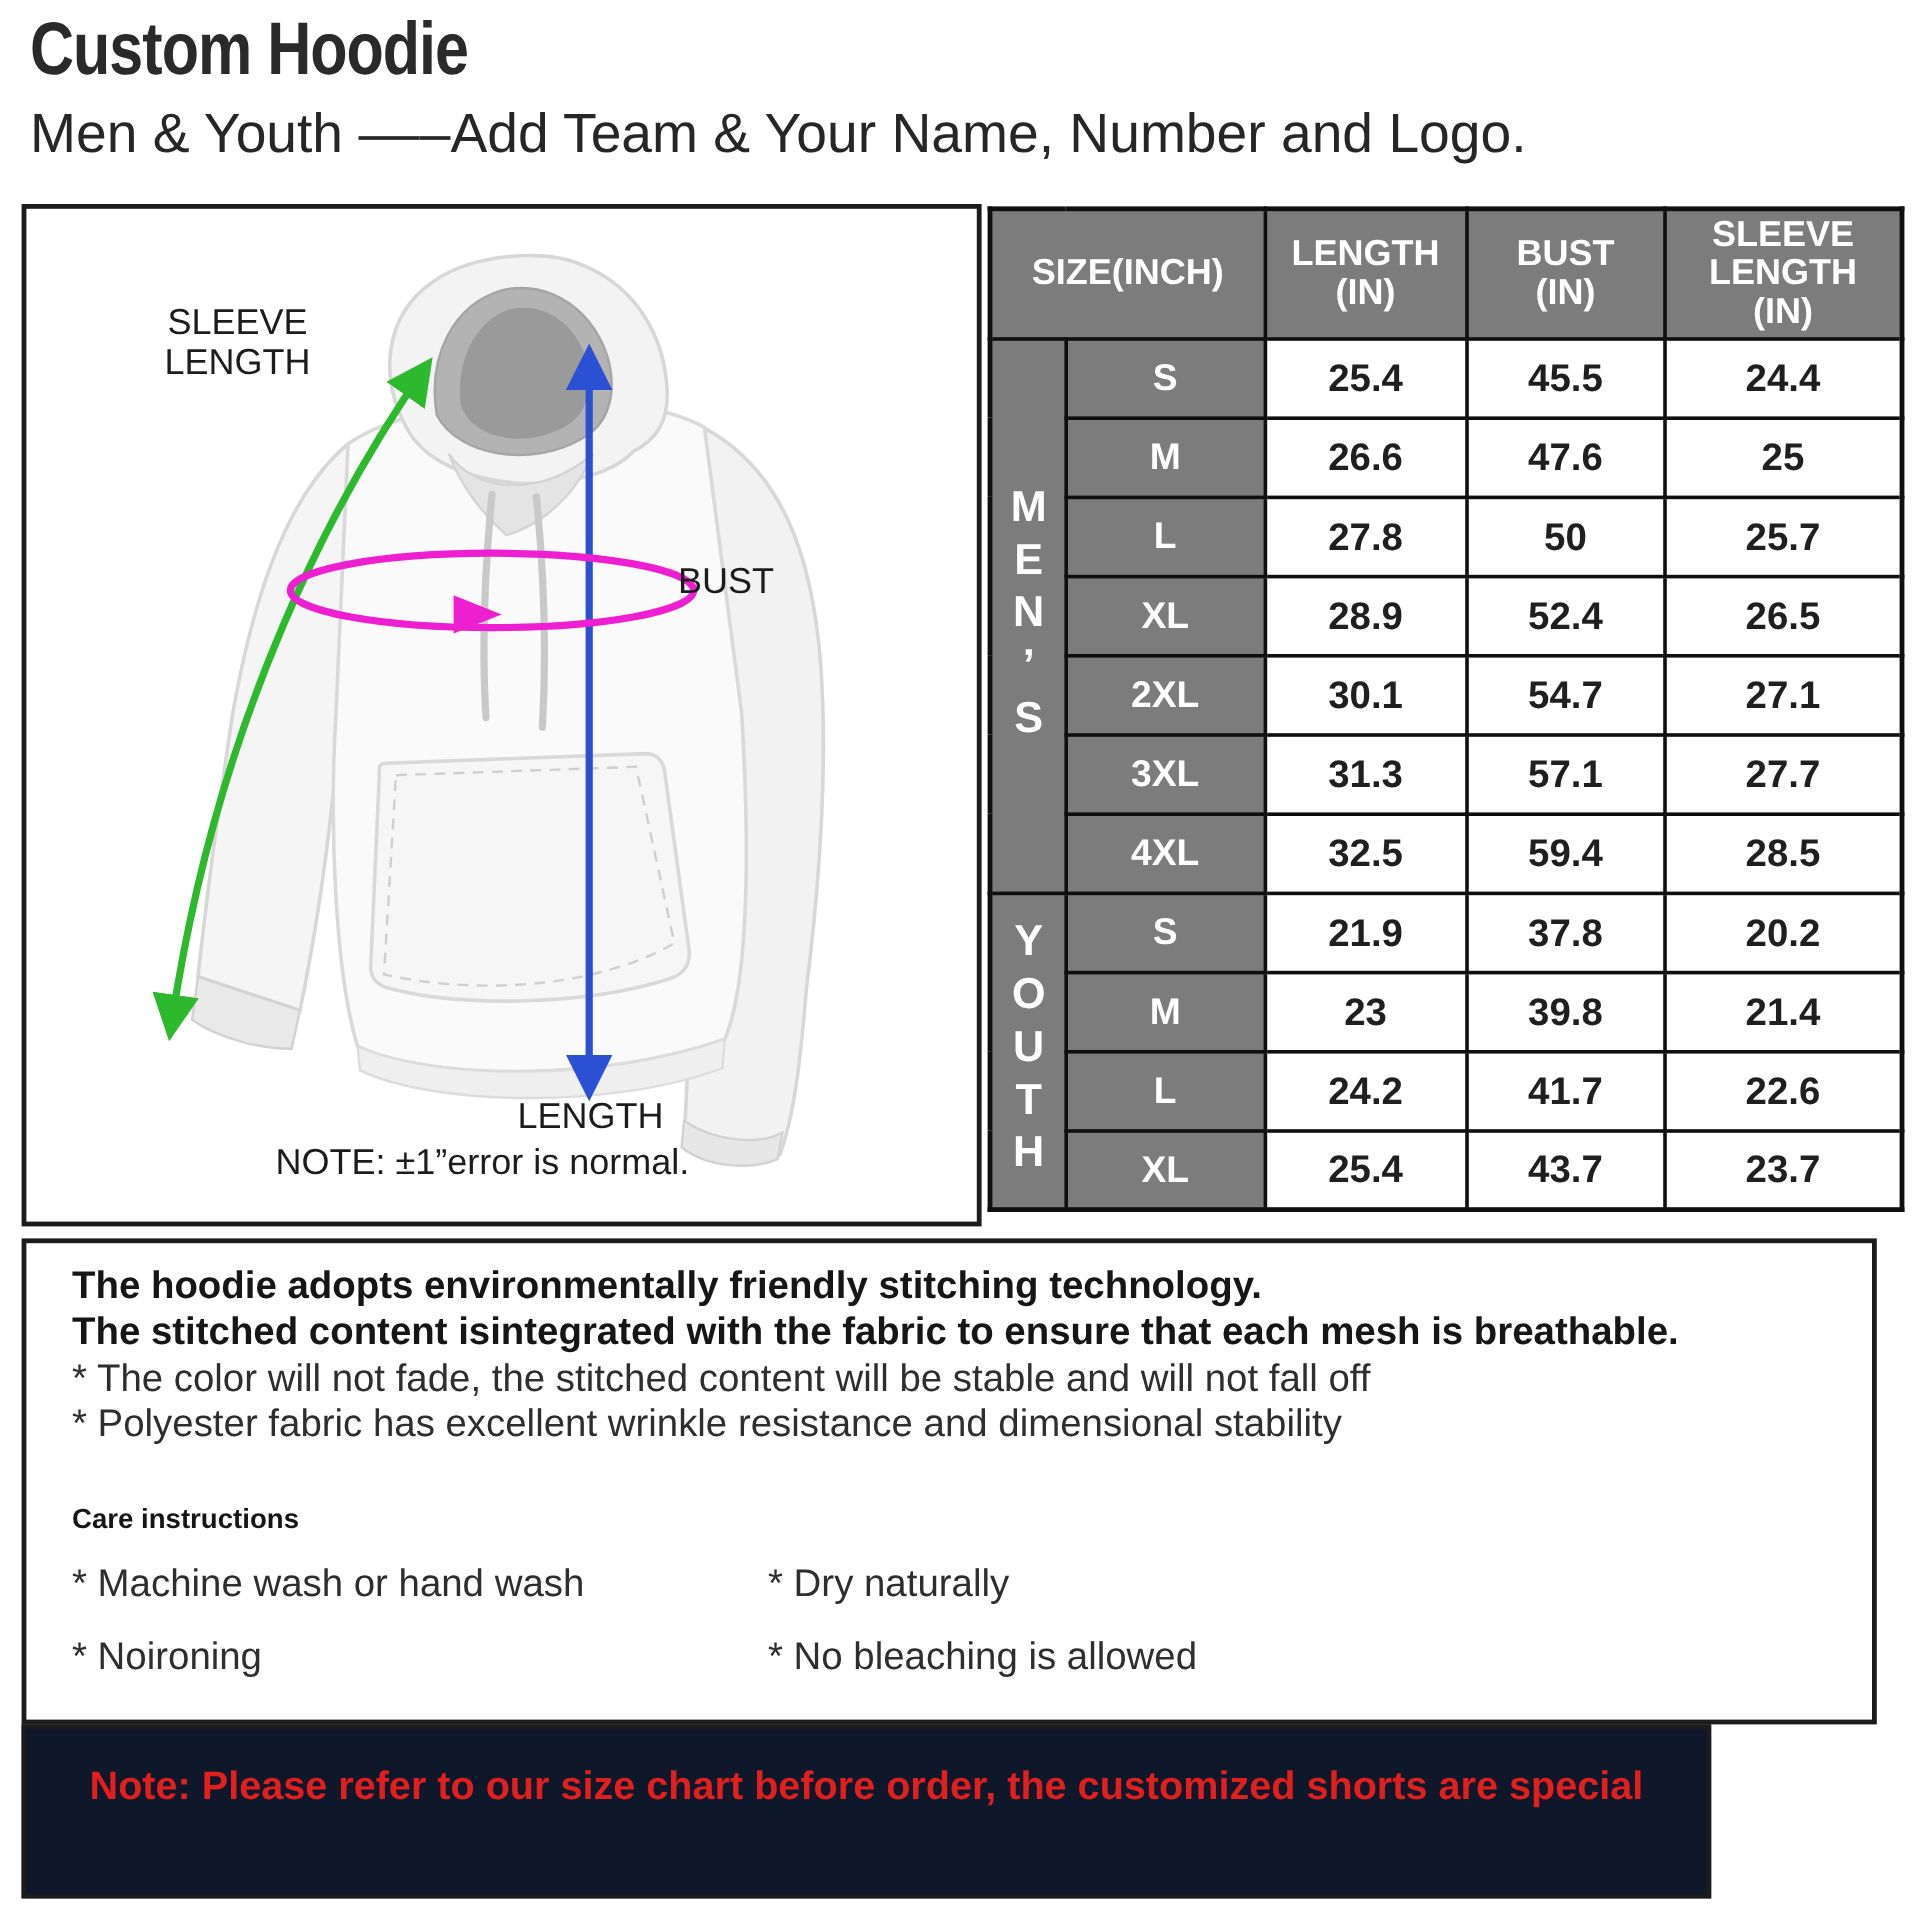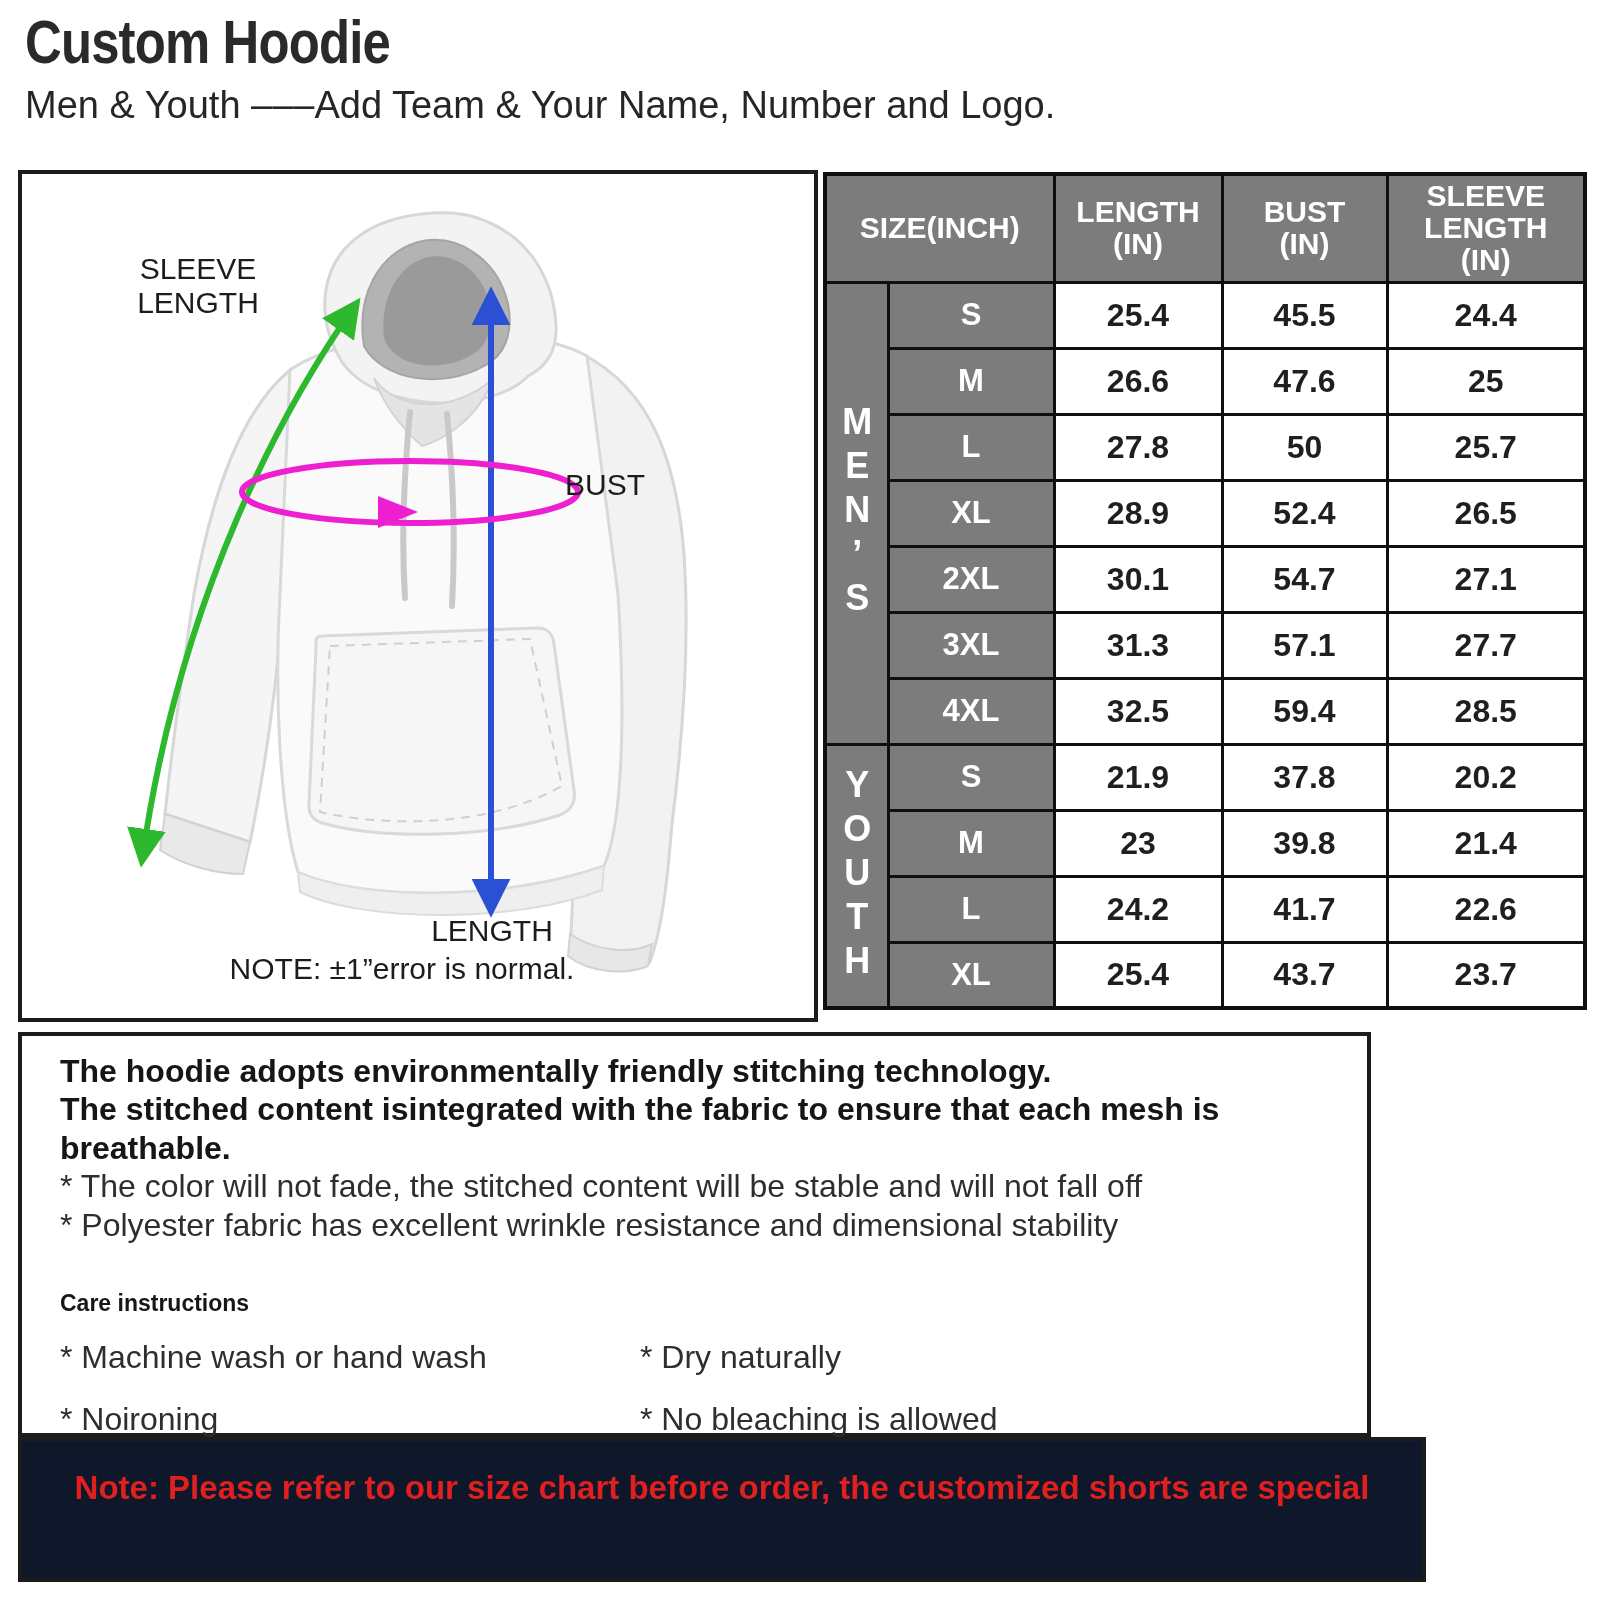--- a/index.html
+++ b/index.html
@@ -8,21 +8,21 @@
 
   
   .page-title{
     position:absolute; left:25px; top:6px;
     font-size:62px; font-weight:bold; color:#2a2a2a;
     transform:scaleX(0.82); transform-origin:left top; letter-spacing:-1px;
     white-space:nowrap;
   }
   .page-subtitle{
     position:absolute; left:25px; top:84px;
-    font-size:38px; color:#262626; white-space:nowrap; letter-spacing:0px;
+    font-size:46px; color:#262626; white-space:nowrap; letter-spacing:0px;
   }
 
   
   .diagram-box{
     position:absolute; left:18px; top:170px; width:800px; height:852px;
     border:4px solid #1c1c1c; background:#ffffff;
   }
   .diagram-box .lbl{ position:absolute; font-size:30px; color:#1c1c1c; line-height:1.12; }
   .lbl-sleeve{ left:96px; top:78px; width:160px; text-align:center; }
   .lbl-bust{ left:543px; top:294px; }
@@ -47,21 +47,21 @@
   .gc .vert{
     writing-mode:vertical-lr; text-orientation:upright;
     font-size:36px; letter-spacing:3px; line-height:1;
     display:inline-block;
   }
   .sc{ background:#7c7c7c; color:#ffffff; font-size:31px; font-weight:bold; }
   .dc{ background:#ffffff; color:#1f1f1f; font-size:32px; font-weight:bold;margin-top:10px; }
 
   
   .desc-box{
-    position:absolute; left:18px; top:1032px; width:1353px; height:405px;
+    position:absolute; left:18px; top:1032px; width:1546px; height:405px;
     border:4px solid #1c1c1c; background:#ffffff;
     padding:16px 20px 0 38px; font-size:32px;
   }
   .desc-bold{ font-weight:bold; color:#161616; line-height:1.2; }
   .desc-bullet{ color:#2e2e2e; line-height:1.2; }
   .care-title{ font-weight:bold; color:#161616; margin-top:46px; font-size:23px; }
   .care-grid{ display:grid; grid-template-columns:560px auto; column-gap:20px; color:#2e2e2e; }
   .care-grid div{ line-height:1.3;margin-top:20px; }
 
   

